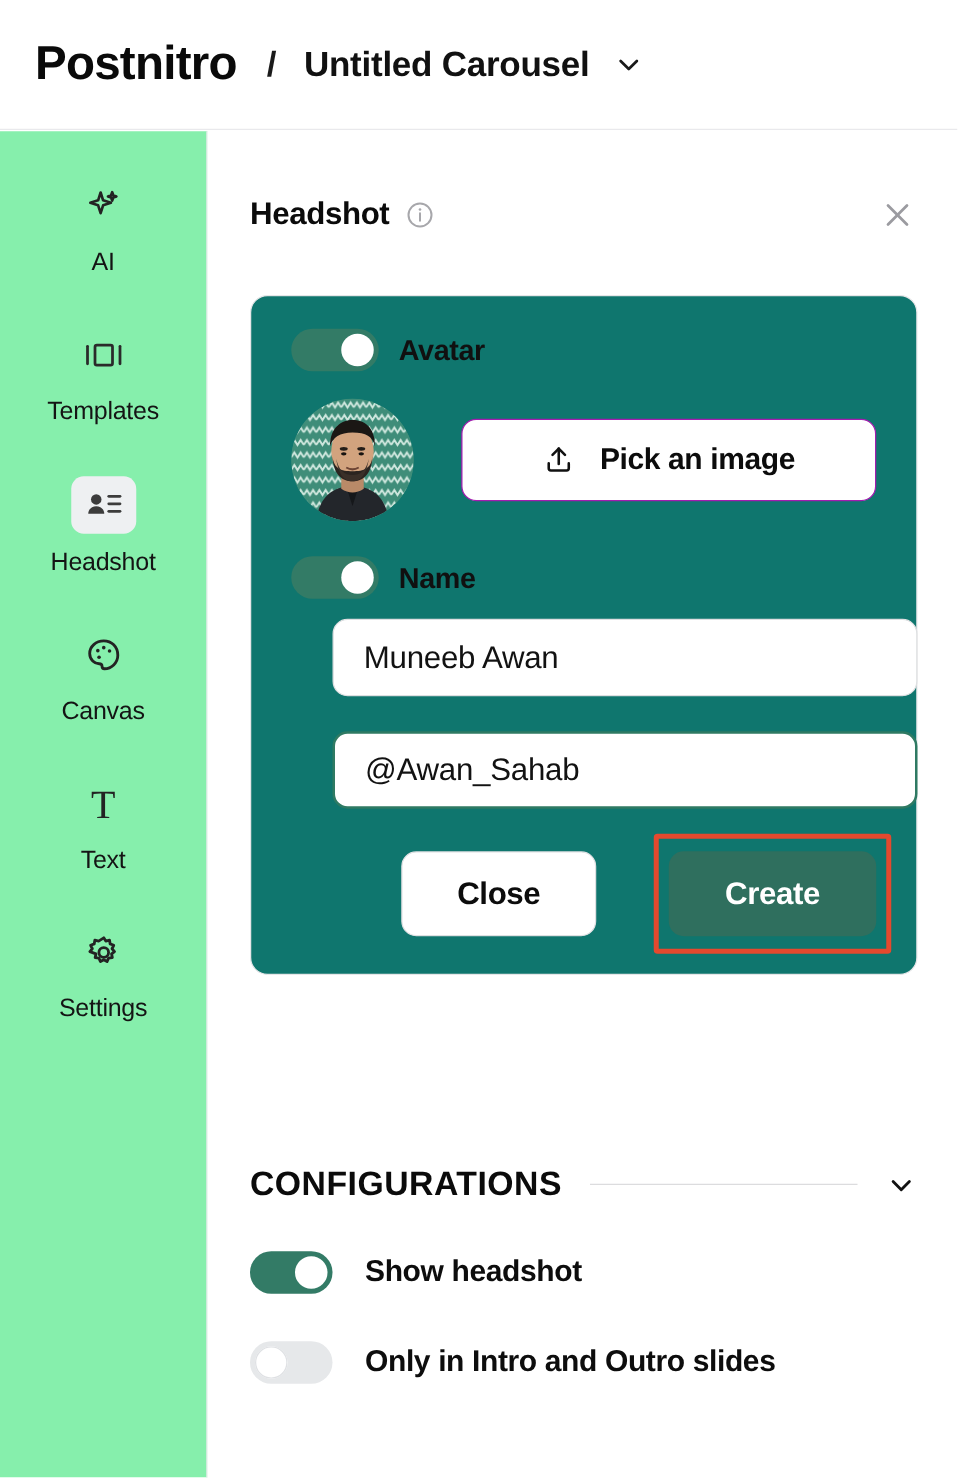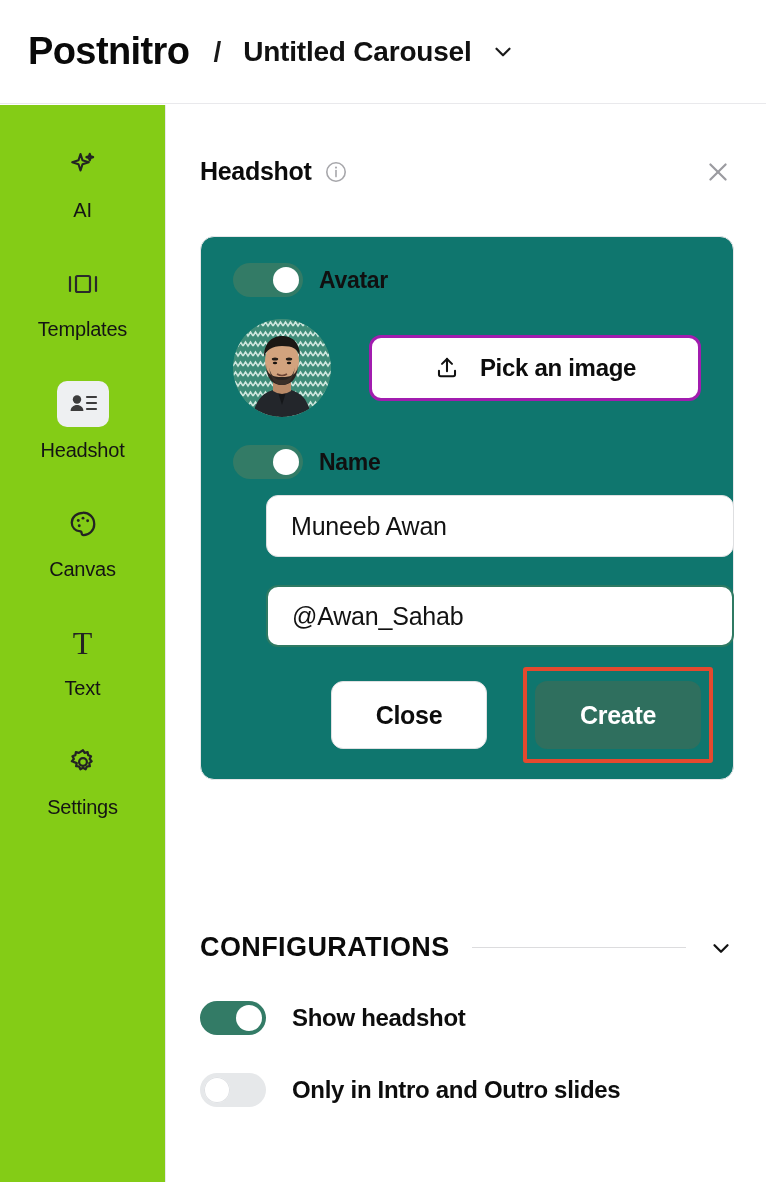--- a/index.html
+++ b/index.html
@@ -23,21 +23,21 @@
     font-size: 38px; font-weight: 700; letter-spacing: -0.6px;
     color:#0a0a0a; font-family:"Liberation Sans", sans-serif;
   }
   .crumb-sep { font-size: 28px; font-weight:700; color:#1a1a1a; margin: 0 22px 0 24px; }
   .doc-title { font-size: 28px; font-weight: 700; color:#111; letter-spacing:-0.2px; }
   .caret-down { margin-left: 18px; display:inline-flex; align-items:center; }
 
   
   .sidebar {
     position:absolute; left:0; top:105px; width:166px; height:1077px;
-    background:#84cc16; border-right:1px solid #e9e9ec;
+    background:#86efac; border-right:1px solid #e9e9ec;
     display:flex; flex-direction:column; align-items:center;
     padding-top: 38px;
   }
   .side-item {
     width: 166px; display:flex; flex-direction:column; align-items:center;
     margin-bottom: 40px; cursor:pointer;
   }
   .side-icon {
     width: 52px; height: 44px; display:flex; align-items:center; justify-content:center;
     border-radius: 10px;
@@ -79,42 +79,42 @@
   .toggle-label { margin-left: 16px; font-size:23px; font-weight:700; color:#101010; letter-spacing:-0.3px; }
 
   
   .avatar-row { display:flex; align-items:center; margin-top: 22px; }
   .avatar {
     width: 98px; height:98px; border-radius:50%; overflow:hidden; flex:0 0 auto;
     position:relative; background:#3f8d79;
   }
   .pick-btn {
     margin-left: 38px; flex:1; height: 66px;
-    border:3px solid #a21caf; border-radius:12px; background:#fff;
+    border:1px solid #a21caf; border-radius:12px; background:#fff;
     display:flex; align-items:center; justify-content:center; cursor:pointer;
   }
   .pick-btn .up-icon { margin-right: 20px; display:inline-flex; }
   .pick-btn .plabel { font-size:24px; font-weight:700; color:#0c0c0c; letter-spacing:-0.3px; }
 
   .field-block { margin-top: 28px; }
   .text-input {
     margin-top: 16px; width:100%; height: 62px;
     border:1px solid #dedfe1; border-radius:12px; background:#fff;
     display:flex; align-items:center; padding: 0 24px;
     font-size:25px; color:#121212; letter-spacing:-0.2px;margin-left:33px;
   }
   .text-input.focused { border:2px solid #2f7a63; }
 
   .btn-row { display:flex; justify-content:flex-end; align-items:center; margin-top: 34px; gap: 32px; }
   .btn-close {
     width: 156px; height: 68px; border:1px solid #dfe0e2; border-radius:12px;
     background:#fff; display:flex; align-items:center; justify-content:center;
     font-size:25px; font-weight:700; color:#0c0c0c; cursor:pointer; letter-spacing:-0.3px;
   }
-  .create-wrap { position:relative; margin-left: 16px; }
+  .create-wrap { position:relative; margin-left: 26px; }
   .btn-create {
     width: 166px; height: 68px; border-radius:12px;
     background: var(--accent, #2f6f5e); display:flex; align-items:center; justify-content:center;
     font-size:25px; font-weight:700; color:#ffffff; cursor:pointer; letter-spacing:-0.3px;
   }
   .annot {
     position:absolute; left:-12px; top:-14px; right:-12px; bottom:-14px;
     border: 4px solid var(--annot, #e4492e); border-radius:3px; pointer-events:none;
   }
 

